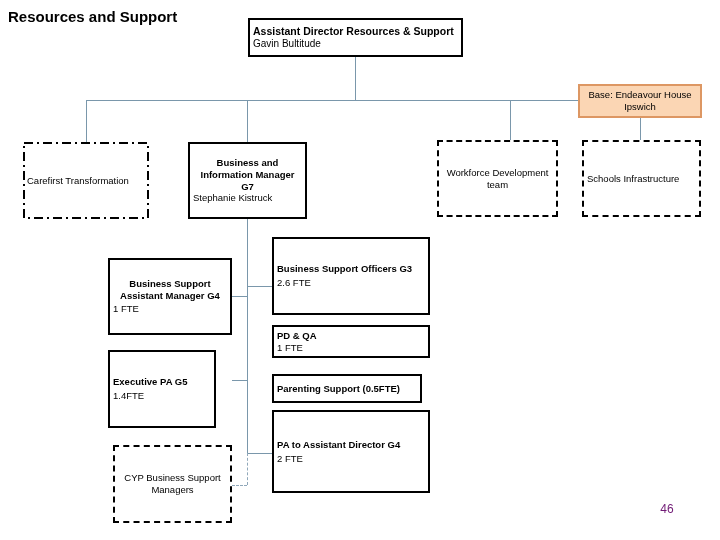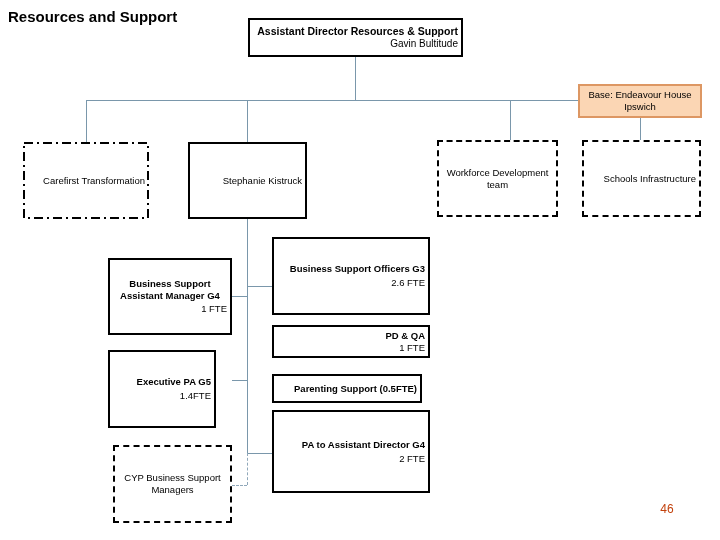--- a/index.html
+++ b/index.html
@@ -16,21 +16,21 @@
     position: absolute;
     left: 8px; top: 8px;
     font-size: 15px;
     font-weight: bold;
   }
   .node {
     position: absolute;
     box-sizing: border-box;
     display: flex;
     flex-direction: column;
-    align-items: flex-end;
+    align-items: flex-start;
     justify-content: center;
     text-align: center;
     font-size: 9.5px;
     line-height: 1.22;
     padding: 2px 3px;
   }
   .solid  { border: 2px solid #000000; }
   .dashed { border: 2px dashed #000000; }
   .node .t  { font-weight: bold; }
   .node .s  { font-weight: normal; }
@@ -47,21 +47,21 @@
   .conn-dash-v { position: absolute; width: 0; border-left: 1px dashed #90a8ba; }
   .conn-dash-h { position: absolute; height: 0; border-top: 1px dashed #90a8ba; }
   .dashdot-wrap { border: none; padding: 4px; }
   .dashdot-svg { position: absolute; left: 0; top: 0; width: 100%; height: 100%; }
   .page-number {
     position: absolute;
     left: 654px; top: 502px;
     width: 26px;
     text-align: center;
     font-size: 12px;
-    color: #c2410c;
+    color: #701a75;
   }
 </style>
 </head>
 <body>
 
 <div class="canvas">
 
   <div class="slide-title">Resources and Support</div>
 
   <div class="conn" style="left:355px;top:57px;width:1px;height:43px"></div>
@@ -88,20 +88,21 @@
   </div>
 
   <div class="node dashdot-wrap" style="left:23px;top:142px;width:126px;height:77px">
     <svg class="dashdot-svg" viewBox="0 0 126 77" preserveAspectRatio="none">
       <rect x="1" y="1" width="124" height="75" fill="none" stroke="#000000" stroke-width="2" stroke-dasharray="9 4 2 4"></rect>
     </svg>
     <div class="s">Carefirst Transformation</div>
   </div>
 
   <div class="node solid" style="left:188px;top:142px;width:119px;height:77px">
+    <div class="t">Business and Information Manager G7</div>
     <div class="s">Stephanie Kistruck</div>
   </div>
 
   <div class="node dashed" style="left:437px;top:140px;width:121px;height:77px">
     <div class="s">Workforce Development team</div>
   </div>
 
   <div class="node dashed" style="left:582px;top:140px;width:119px;height:77px">
     <div class="s">Schools Infrastructure</div>
   </div>

